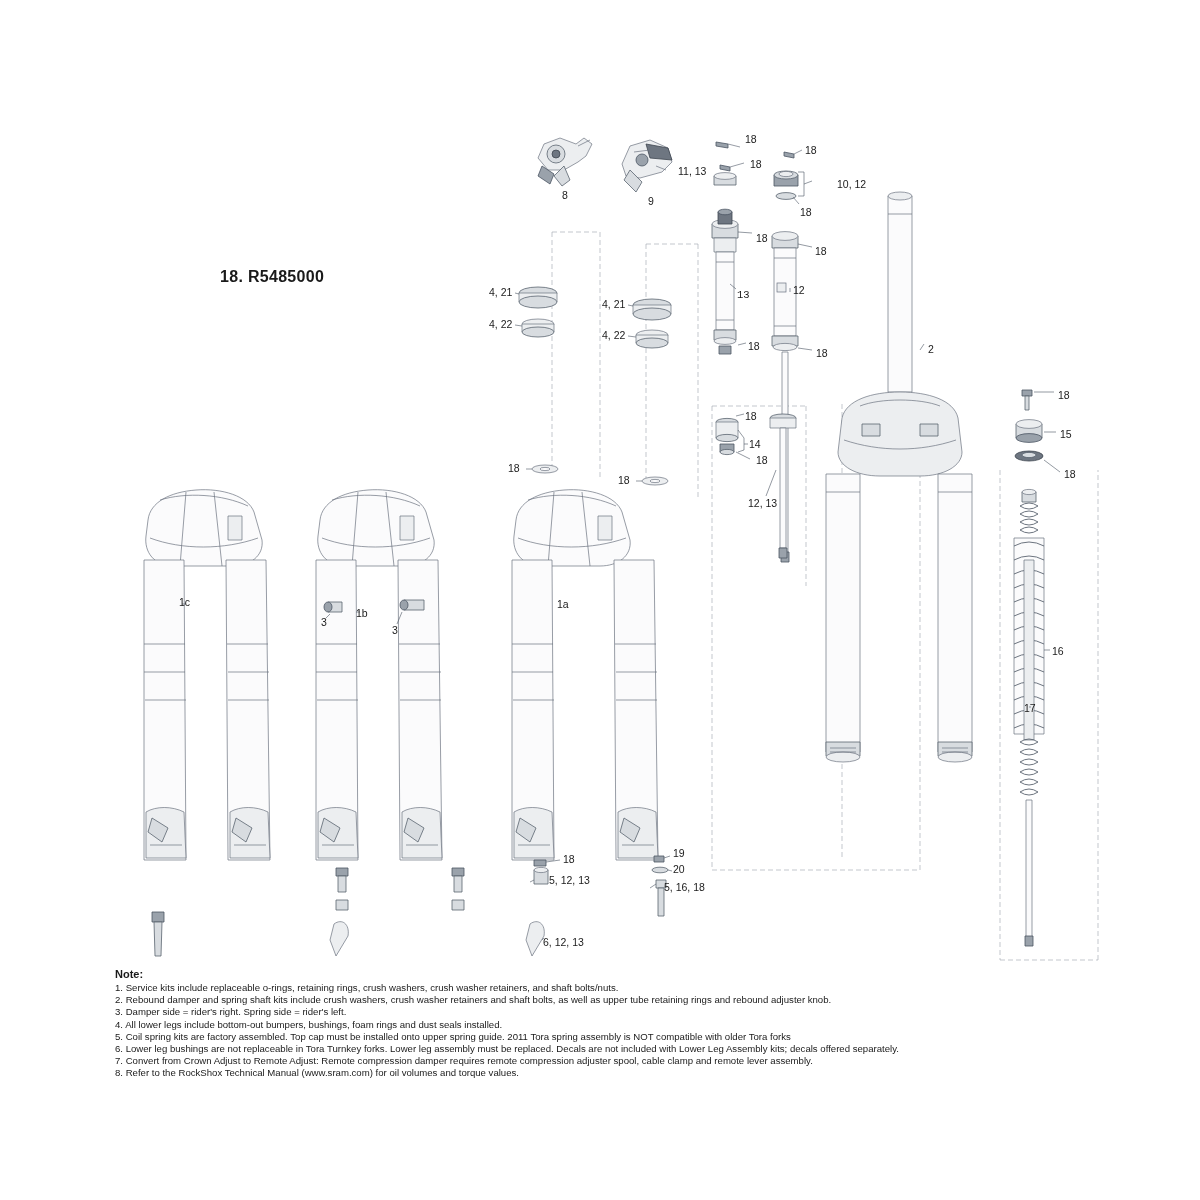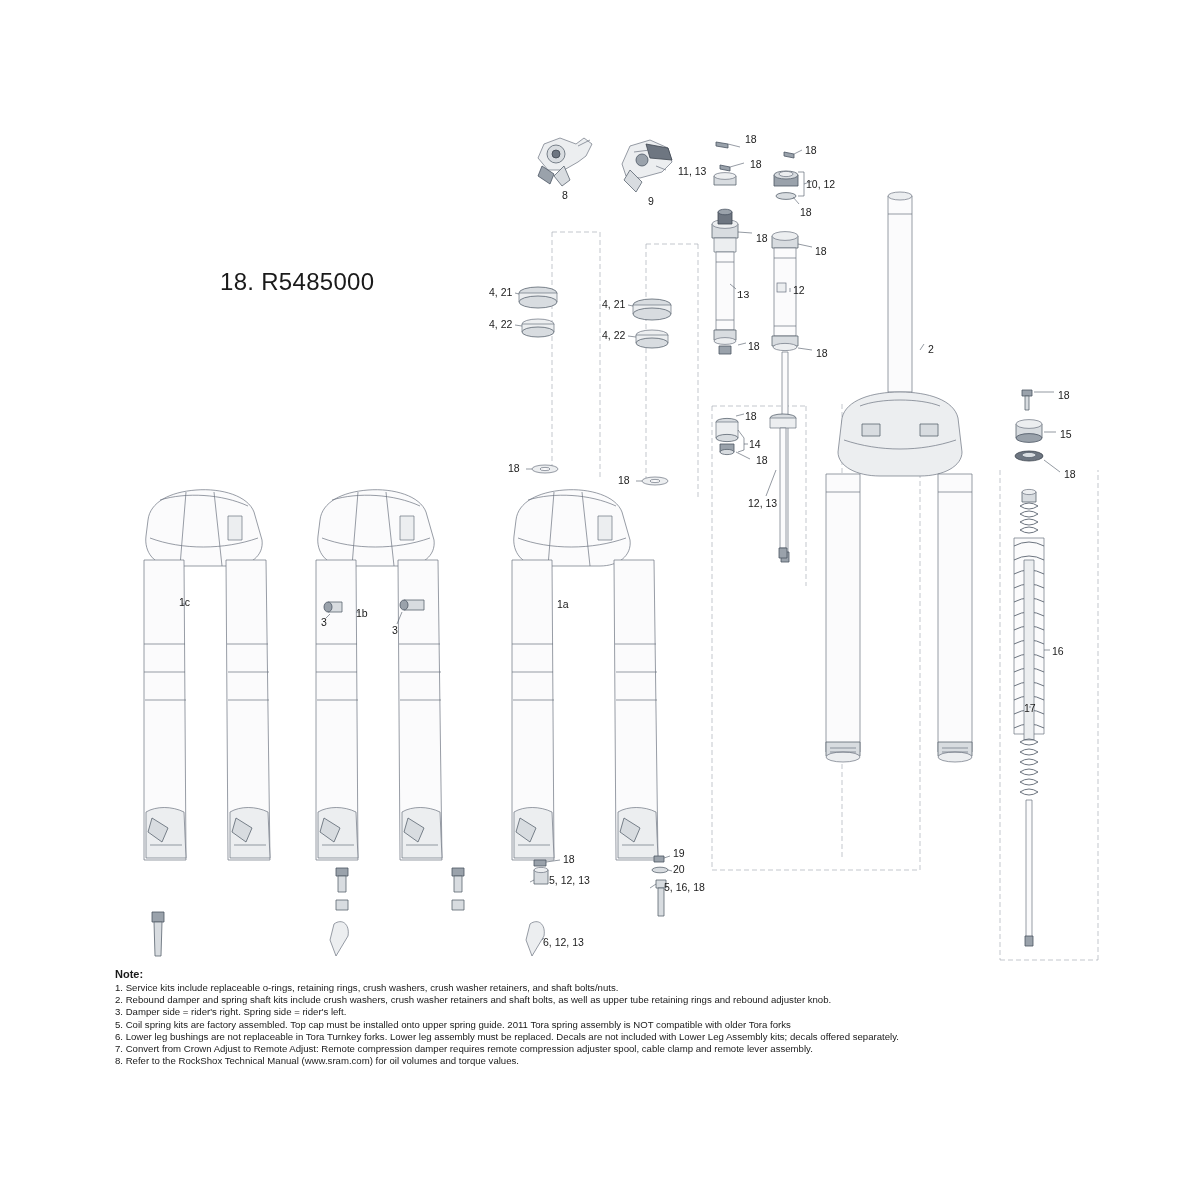--- a/index.html
+++ b/index.html
@@ -31,22 +31,22 @@
     line-height: 1.1;
     color: #1a1a1a;
     white-space: nowrap;
     font-family: "Liberation Sans", sans-serif;
     text-align: right;
   }
   #part-number {
     position: absolute;
     left: 220px;
     top: 268px;
-    font-size: 24px;
-    font-weight: 400;
+    font-size: 16px;
+    font-weight: 700;
     color: #1a1a1a;
     letter-spacing: 0.3px;
   }
   #notes {
     position: absolute;
     left: 115px;
     top: 968px;
     width: 1020px;
   }
   #notes .notes-title {
@@ -427,21 +427,21 @@
   </svg>
 
   <div id="part-number">18. R5485000</div>
 
   <div class="lbl" style="left:562px; top:190px;">8</div>
   <div class="lbl" style="left:648px; top:196px;">9</div>
   <div class="lbl" style="left:678px; top:166px;">11, 13</div>
   <div class="lbl" style="left:745px; top:134px;">18</div>
   <div class="lbl" style="left:750px; top:159px;">18</div>
   <div class="lbl" style="left:805px; top:145px;">18</div>
-  <div class="lbl" style="left:806px; top:179px;">10, 12</div>
+  <div class="lbl" style="left:806px; top:179px;padding-left:31px;">10, 12</div>
   <div class="lbl" style="left:800px; top:207px;">18</div>
   <div class="lbl" style="left:756px; top:233px;">18</div>
   <div class="lbl" style="left:815px; top:246px;">18</div>
   <div class="lbl" style="left:737px; top:290px;font-family:Liberation Mono, monospace;">13</div>
   <div class="lbl" style="left:793px; top:285px;">12</div>
   <div class="lbl" style="left:928px; top:344px;">2</div>
   <div class="lbl" style="left:748px; top:341px;">18</div>
   <div class="lbl" style="left:816px; top:348px;">18</div>
   <div class="lbl" style="left:489px; top:287px;">4, 21</div>
   <div class="lbl" style="left:489px; top:319px;">4, 22</div>
@@ -468,19 +468,20 @@
   <div class="lbl" style="left:673px; top:848px;">19</div>
   <div class="lbl" style="left:673px; top:864px;">20</div>
   <div class="lbl" style="left:664px; top:882px;">5, 16, 18</div>
   <div class="lbl" style="left:543px; top:937px;">6, 12, 13</div>
 
   <div id="notes">
     <div class="notes-title">Note:</div>
     <div class="note-line">1. Service kits include replaceable o-rings, retaining rings, crush washers, crush washer retainers, and shaft bolts/nuts.</div>
     <div class="note-line">2. Rebound damper and spring shaft kits include crush washers, crush washer retainers and shaft bolts, as well as upper tube retaining rings and rebound adjuster knob.</div>
     <div class="note-line">3. Damper side = rider's right.  Spring side = rider's left.</div>
+    <div class="note-line">4. All lower legs include bottom-out bumpers, bushings, foam rings and dust seals installed.</div>
     <div class="note-line">5. Coil spring kits are factory assembled.  Top cap must be installed onto upper spring guide.  2011 Tora spring assembly is NOT compatible with older Tora forks</div>
     <div class="note-line">6. Lower leg bushings are not replaceable in Tora Turnkey forks.  Lower leg assembly must be replaced. Decals are not included with Lower Leg Assembly kits; decals offered separately.</div>
     <div class="note-line">7. Convert from Crown Adjust to Remote Adjust:  Remote compression damper requires remote compression adjuster spool, cable clamp and remote lever assembly.</div>
     <div class="note-line">8. Refer to the RockShox Technical Manual (www.sram.com) for oil volumes and torque values.</div>
   </div>
 
 </div>
 
 </body></html>

